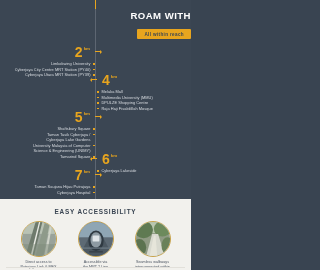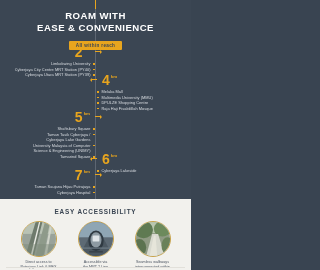--- a/index.html
+++ b/index.html
@@ -11,21 +11,21 @@
   }
   .page{position:relative;width:191px;height:270px;}
 
   
   .dark{position:relative;width:191px;height:199px;background:#3b4653;overflow:hidden;}
 
   .spine-top{position:absolute;left:95px;top:0;width:1.4px;height:9px;background:#e8a51e;}
   .spine-mid{position:absolute;left:95px;top:9px;width:1.4px;height:190px;background:#5d6672;}
 
   
-  .head{position:absolute;top:10px;left:0;width:191px;text-align:center;}
+  .head{position:absolute;top:10px;left:0;width:191px;text-align:right;}
   .head .l1,.head .l2{
     color:#ffffff;font-size:9.6px;font-weight:bold;letter-spacing:.45px;line-height:11.6px;
   }
   .badge{
     display:inline-block;margin-top:3px;
     background:#e8a51e;color:#3b4653;
     font-size:4.6px;font-weight:bold;letter-spacing:.35px;
     padding:2.2px 7px;border-radius:1px;
   }
 
@@ -96,21 +96,20 @@
 
 <div class="page">
 
   <div class="dark">
 
     <div class="spine-top"></div>
     <div class="spine-mid"></div>
 
     <div class="head">
       <div class="l1">ROAM WITH</div>
-      <div class="l2">EASE &amp; CONVENIENCE</div>
       <span class="badge">All within reach</span>
     </div>
 
     <div class="grp left" style="top:45px;">
       <div class="tick"></div>
       <div class="km">
         <span>2</span>
         <span class="unit">km</span>
       </div>
       <ul class="items">

